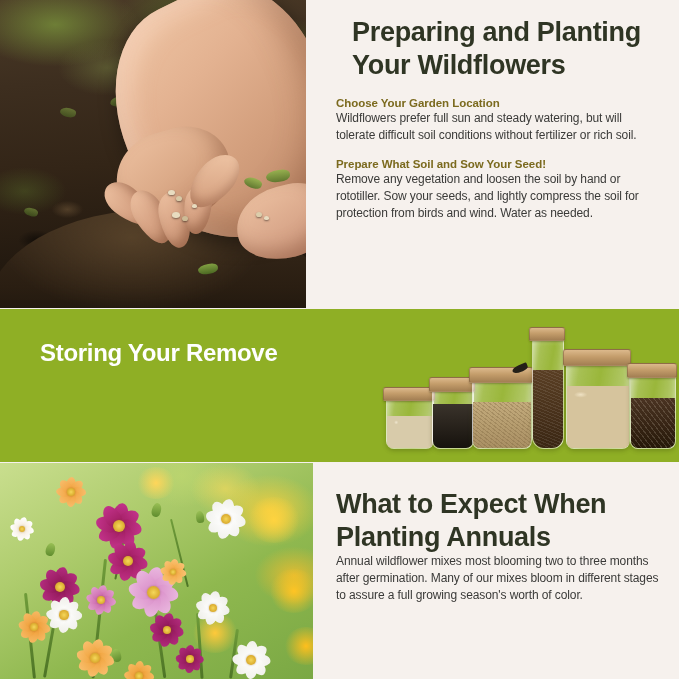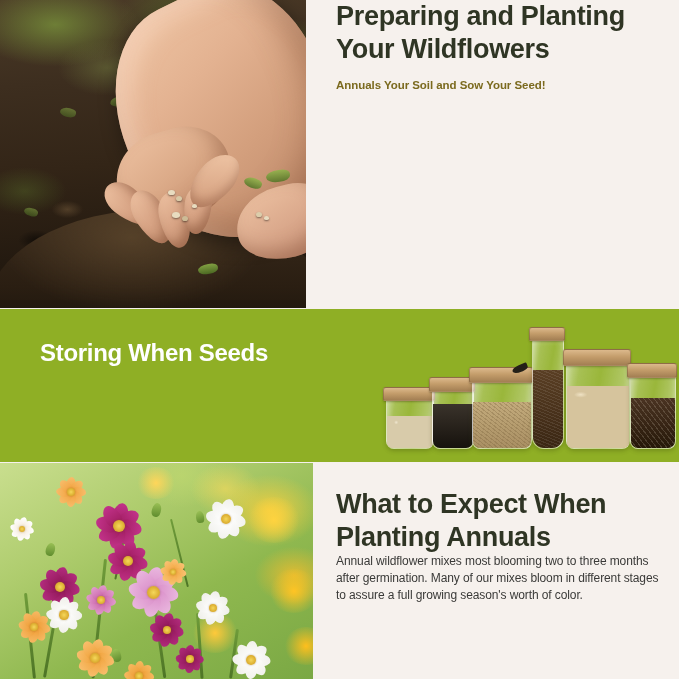--- a/index.html
+++ b/index.html
@@ -145,21 +145,21 @@
   .sp7 { left: 198px; top: 264px; width: 20px; height: 10px; transform: rotate(-8deg); }
   .sp8 { left: 24px;  top: 208px; width: 14px; height: 8px;  transform: rotate(18deg); opacity:.5; }
 
   
   .text-col-top {
     position: absolute;
     left: 336px; top: 0;
     width: 326px; height: 308px;
   }
   h1.section-title {
-    margin: 0;
+    margin: 16px;
     font-size: 27px;
     line-height: 1.21;
     font-weight: bold;
     letter-spacing: -0.3px;
     color: #2F3524;
   }
   .sub-block { margin-top: 14px; }
   h3.sub-title {
     margin: 0 0 1px 0;
     font-size: 11.5px;
@@ -411,30 +411,35 @@
 
       <div class="sprout sp3"></div>
       <div class="sprout sp4"></div>
       <div class="sprout sp7"></div>
     </div>
 
     <div class="text-col-top">
       <h1 class="section-title">Preparing and Planting Your Wildflowers</h1>
 
 
-
       <div class="sub-block">
-        <h3 class="sub-title">Annuals Your Soil and Sow Your Seed!</h3>
+        <h3 class="sub-title">Choose Your Garden Location</h3>
+        <p class="body-copy">Wildflowers prefer full sun and steady watering, but will tolerate difficult soil conditions without fertilizer or rich soil.</p>
+      </div>
+
+      <div class="sub-block">
+        <h3 class="sub-title">Prepare What Soil and Sow Your Seed!</h3>
+        <p class="body-copy">Remove any vegetation and loosen the soil by hand or rototiller. Sow your seeds, and lightly compress the soil for protection from birds and wind. Water as needed.</p>
       </div>
     </div>
   </div>
 
   <div class="section-two">
     <div class="green-text">
-      <h2 class="green-title">Storing When Seeds</h2>
+      <h2 class="green-title">Storing Your Remove</h2>
     </div>
 
     <div class="jars">
       <div class="jar jar-1">
         <div class="glass">
             <div class="fill"></div>
           </div>
         <div class="cork"></div>
       </div>
       <div class="jar jar-2">

